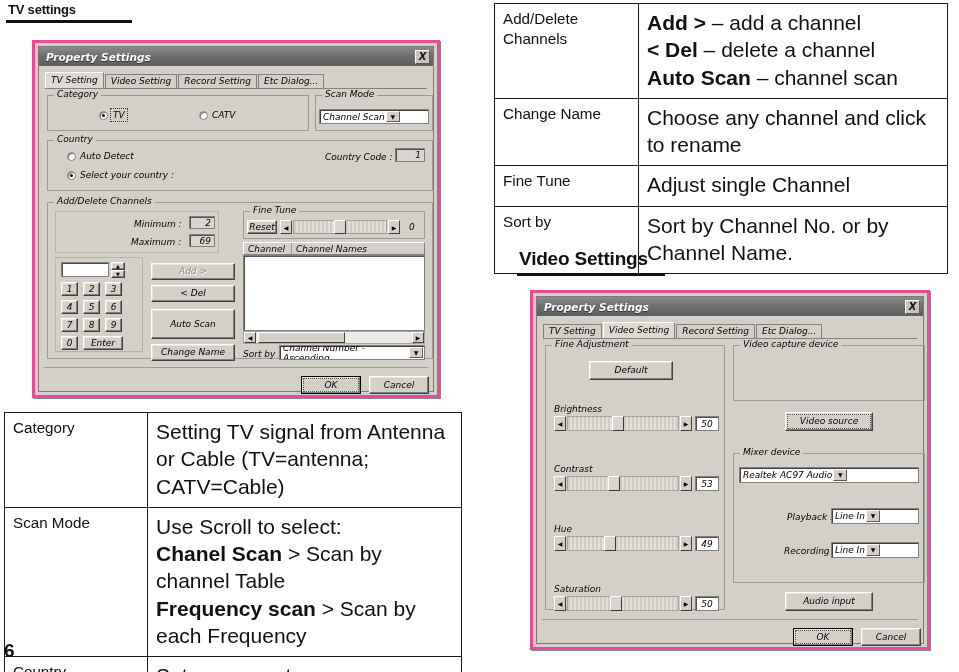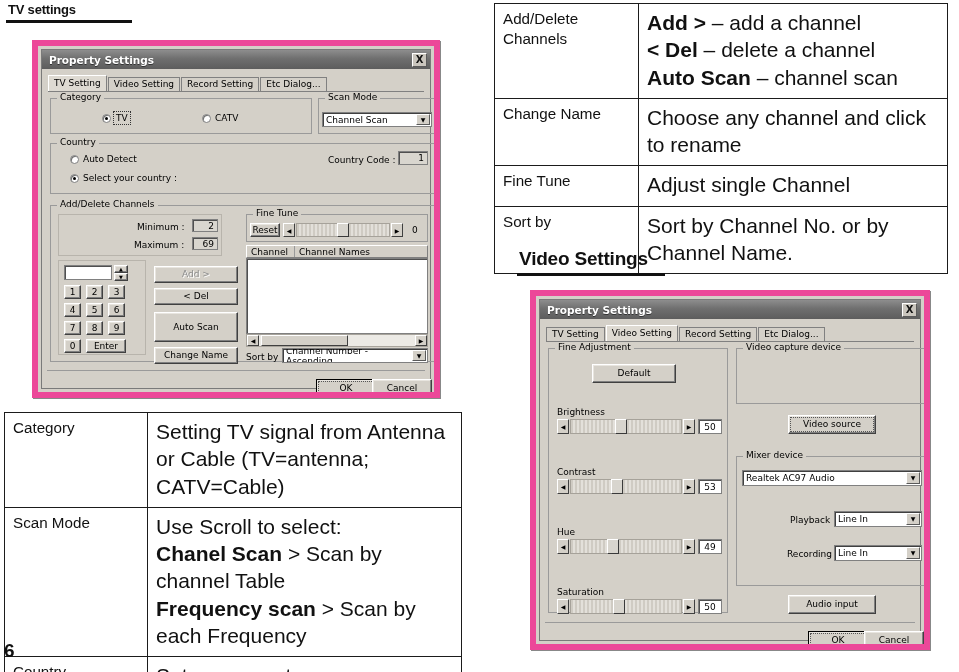--- a/index.html
+++ b/index.html
@@ -39,25 +39,26 @@
     line-height: 1.30;
     color:#111;
   }
   .man-table td.k { font-size:15.2px; }
   .man-table b { font-weight: bold; }
 
   
   .dialog {
     position:absolute;
     background:#d4d0c8;
-    border: 6px solid #ec4899;
+    border: 3px solid #ec4899;
     box-shadow: 1px 1px 0 #888;
     font-family: "DejaVu Sans", "Liberation Sans", sans-serif;
     color:#000;
     overflow:hidden;
+    font-style:italic;
   }
   .dlg-inner {
     position:absolute; inset:3px;
     border: 1px solid #7a7a7a;
     background:#d4d0c8;
   }
   .titlebar {
     position:absolute; left:0; right:0; top:0;
     height:19px;
     background: linear-gradient(to bottom,#8d8d8d 0%, #6f6f6f 45%, #5d5d5d 100%);
@@ -107,21 +108,21 @@
   }
   .radio.on .dot:after {
     content:""; position:absolute; left:2px; top:2px; width:3px; height:3px;
     border-radius:50%; background:#000;
   }
   .radio .dotted { outline:1px dotted #333; outline-offset:1px; padding:0 1px; }
 
   .combo {
     position:absolute; background:#fff; border:1px solid #808080;
     box-shadow: inset 1px 1px 0 #404040;
-    display:flex; align-items:center; justify-content:space-between;
+    display:flex; align-items:center; 
     font-size:9px; padding-left:3px; overflow:hidden;
   }
   .combo .arrow {
     width:14px; align-self:stretch; background:#d4d0c8;
     border:1px solid #fff; border-right-color:#5a5a5a; border-bottom-color:#5a5a5a;
     display:flex; align-items:center; justify-content:center;
     font-size:6px; line-height:1; flex:0 0 auto; margin:1px;
   }
 
   .field {
@@ -137,21 +138,21 @@
   }
 
   .btn {
     position:absolute; background:#d4d0c8;
     border:1px solid #fff; border-right-color:#404040; border-bottom-color:#404040;
     box-shadow: inset -1px -1px 0 #808080, inset 1px 1px 0 #e8e5df;
     display:flex; align-items:center; justify-content:center;
     font-size:9px; white-space:nowrap; line-height:1;
   }
   .btn.dis { color:#8c8c8c; text-shadow: 1px 1px 0 #fff; }
-  .btn.defbtn { border:1px solid #000;margin-left:12px; }
+  .btn.defbtn { border:1px solid #000; }
   .btn.dotted { outline:1px dotted #555; outline-offset:-3px; }
 
   .slider { position:absolute; }
   .slider .trackbg {
     position:absolute; left:13px; right:13px; top:0; bottom:0;
     background: repeating-linear-gradient(90deg,#cfcbc3 0 2px,#e3e0da 2px 4px);
     border:1px solid #a6a29a;
   }
   .slider .ar {
     position:absolute; top:0; bottom:0; width:12px; background:#d4d0c8;

